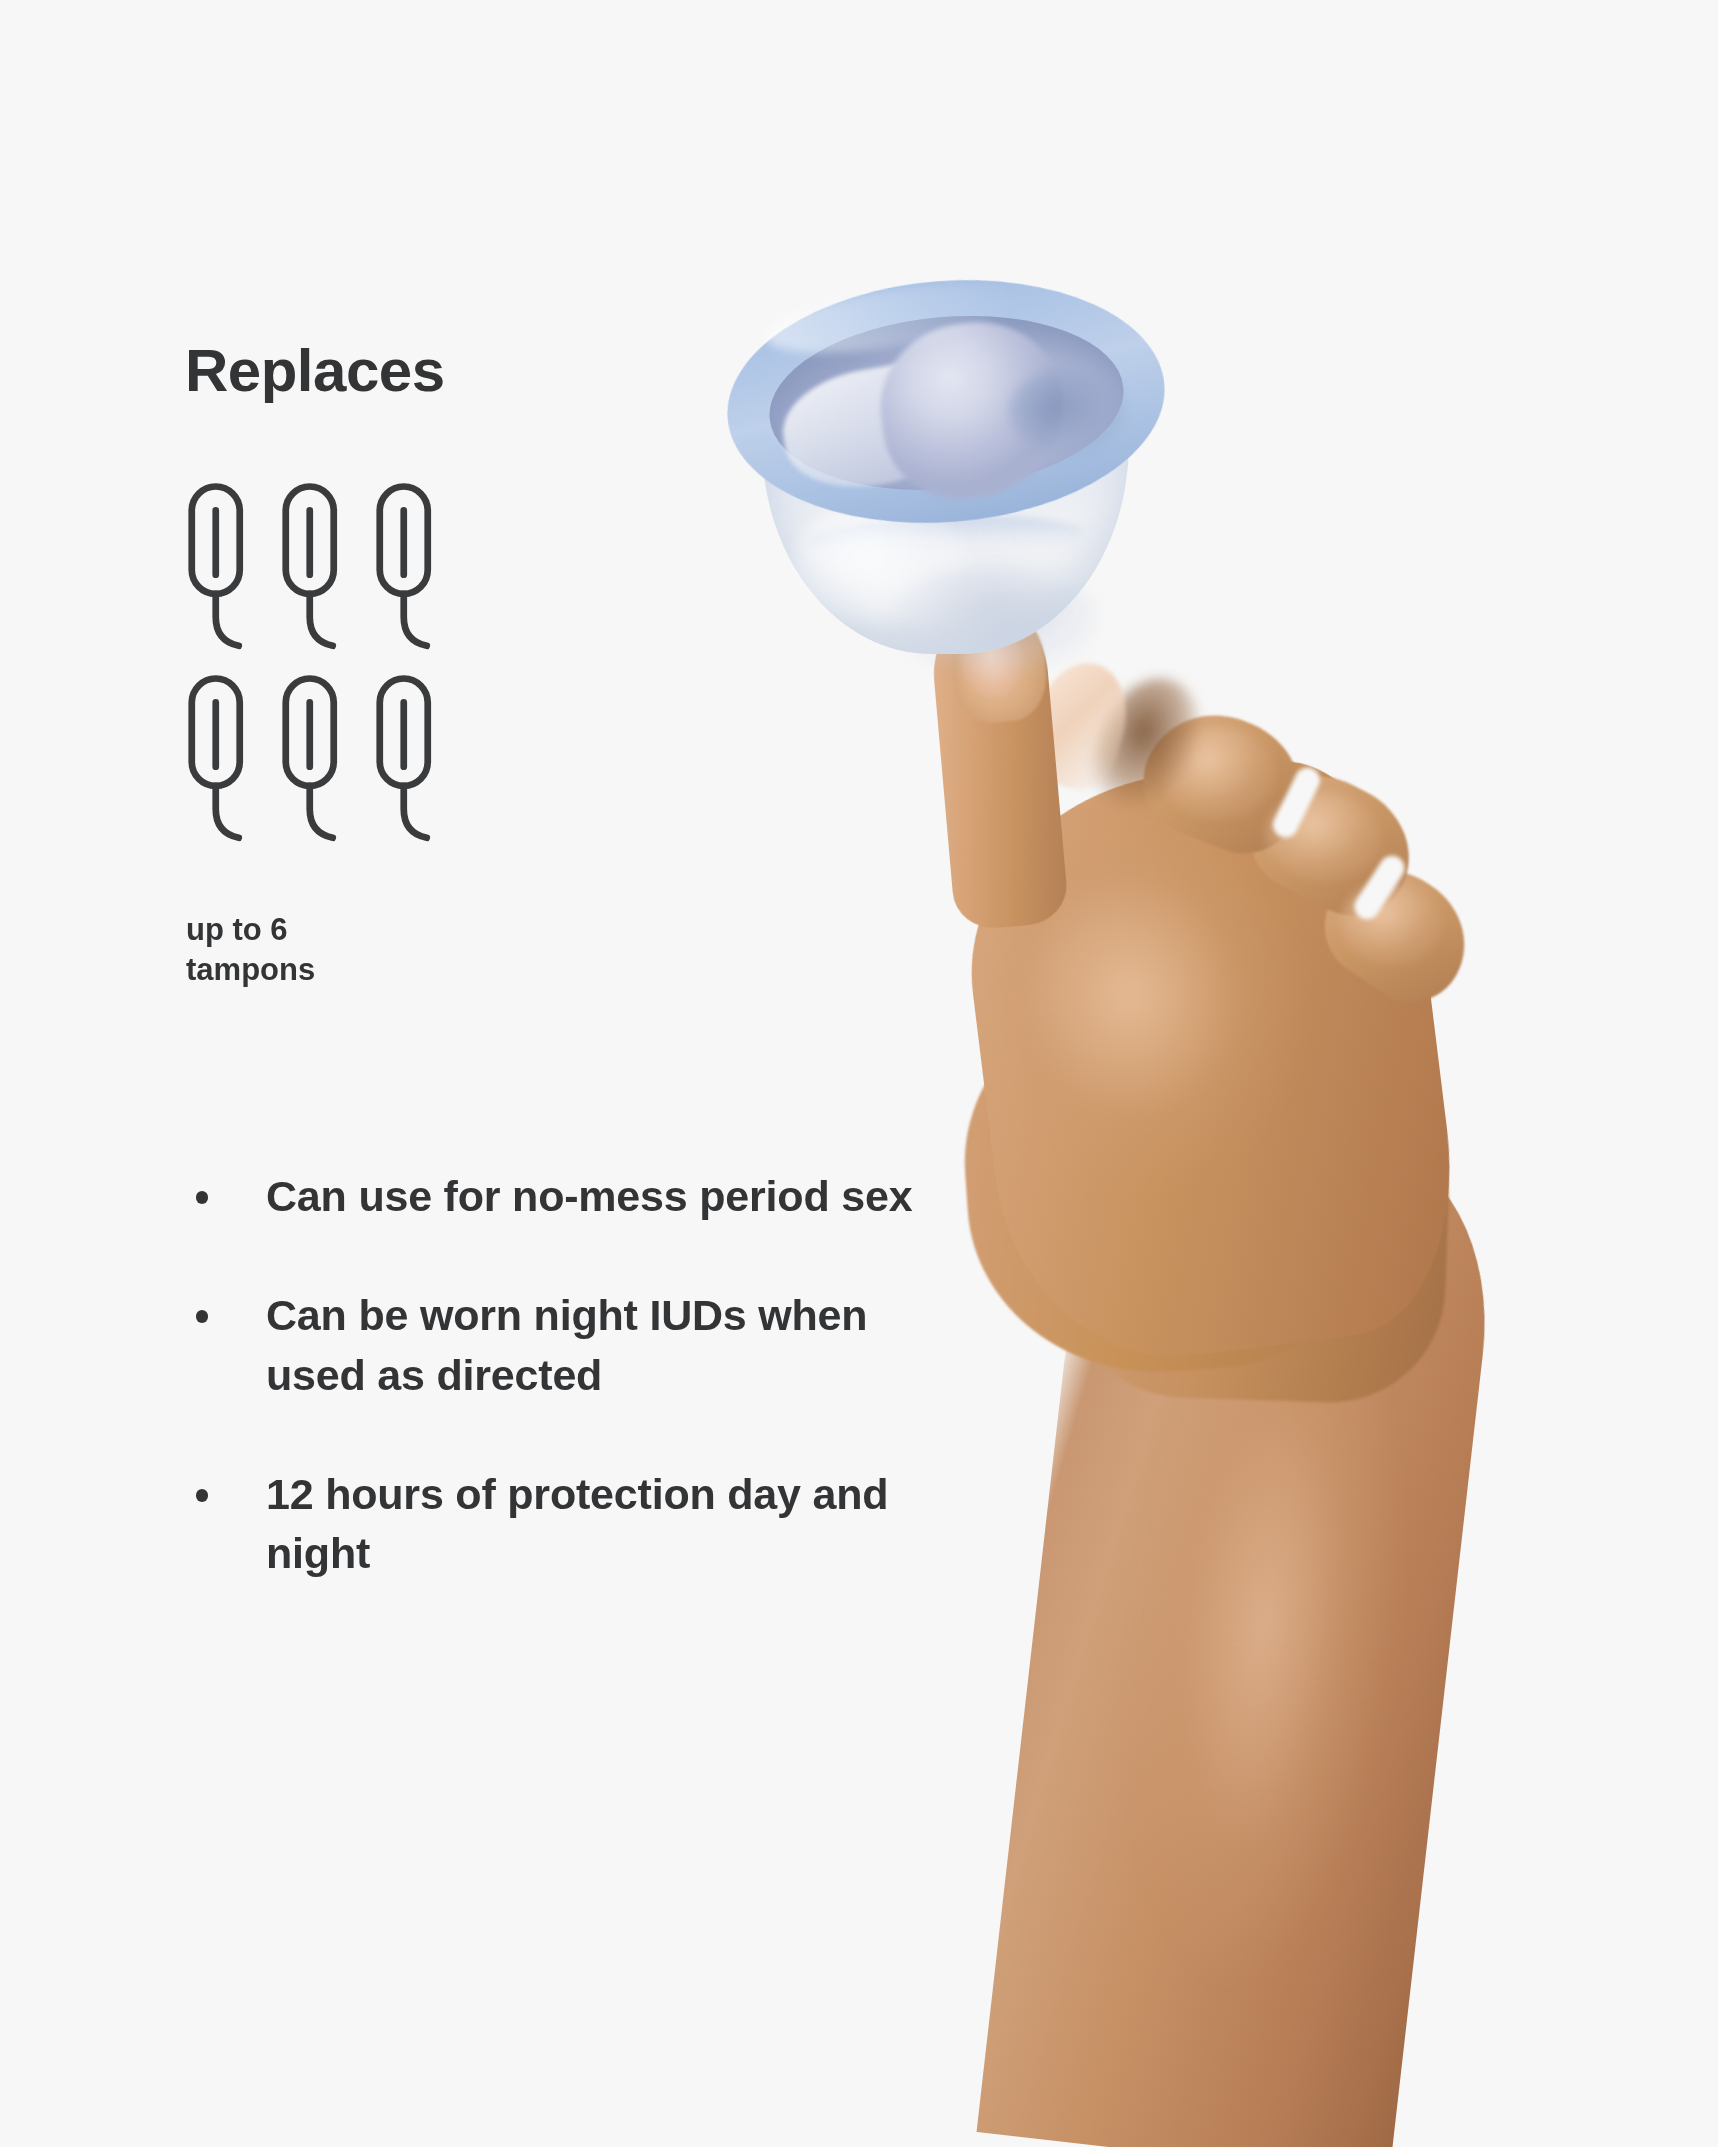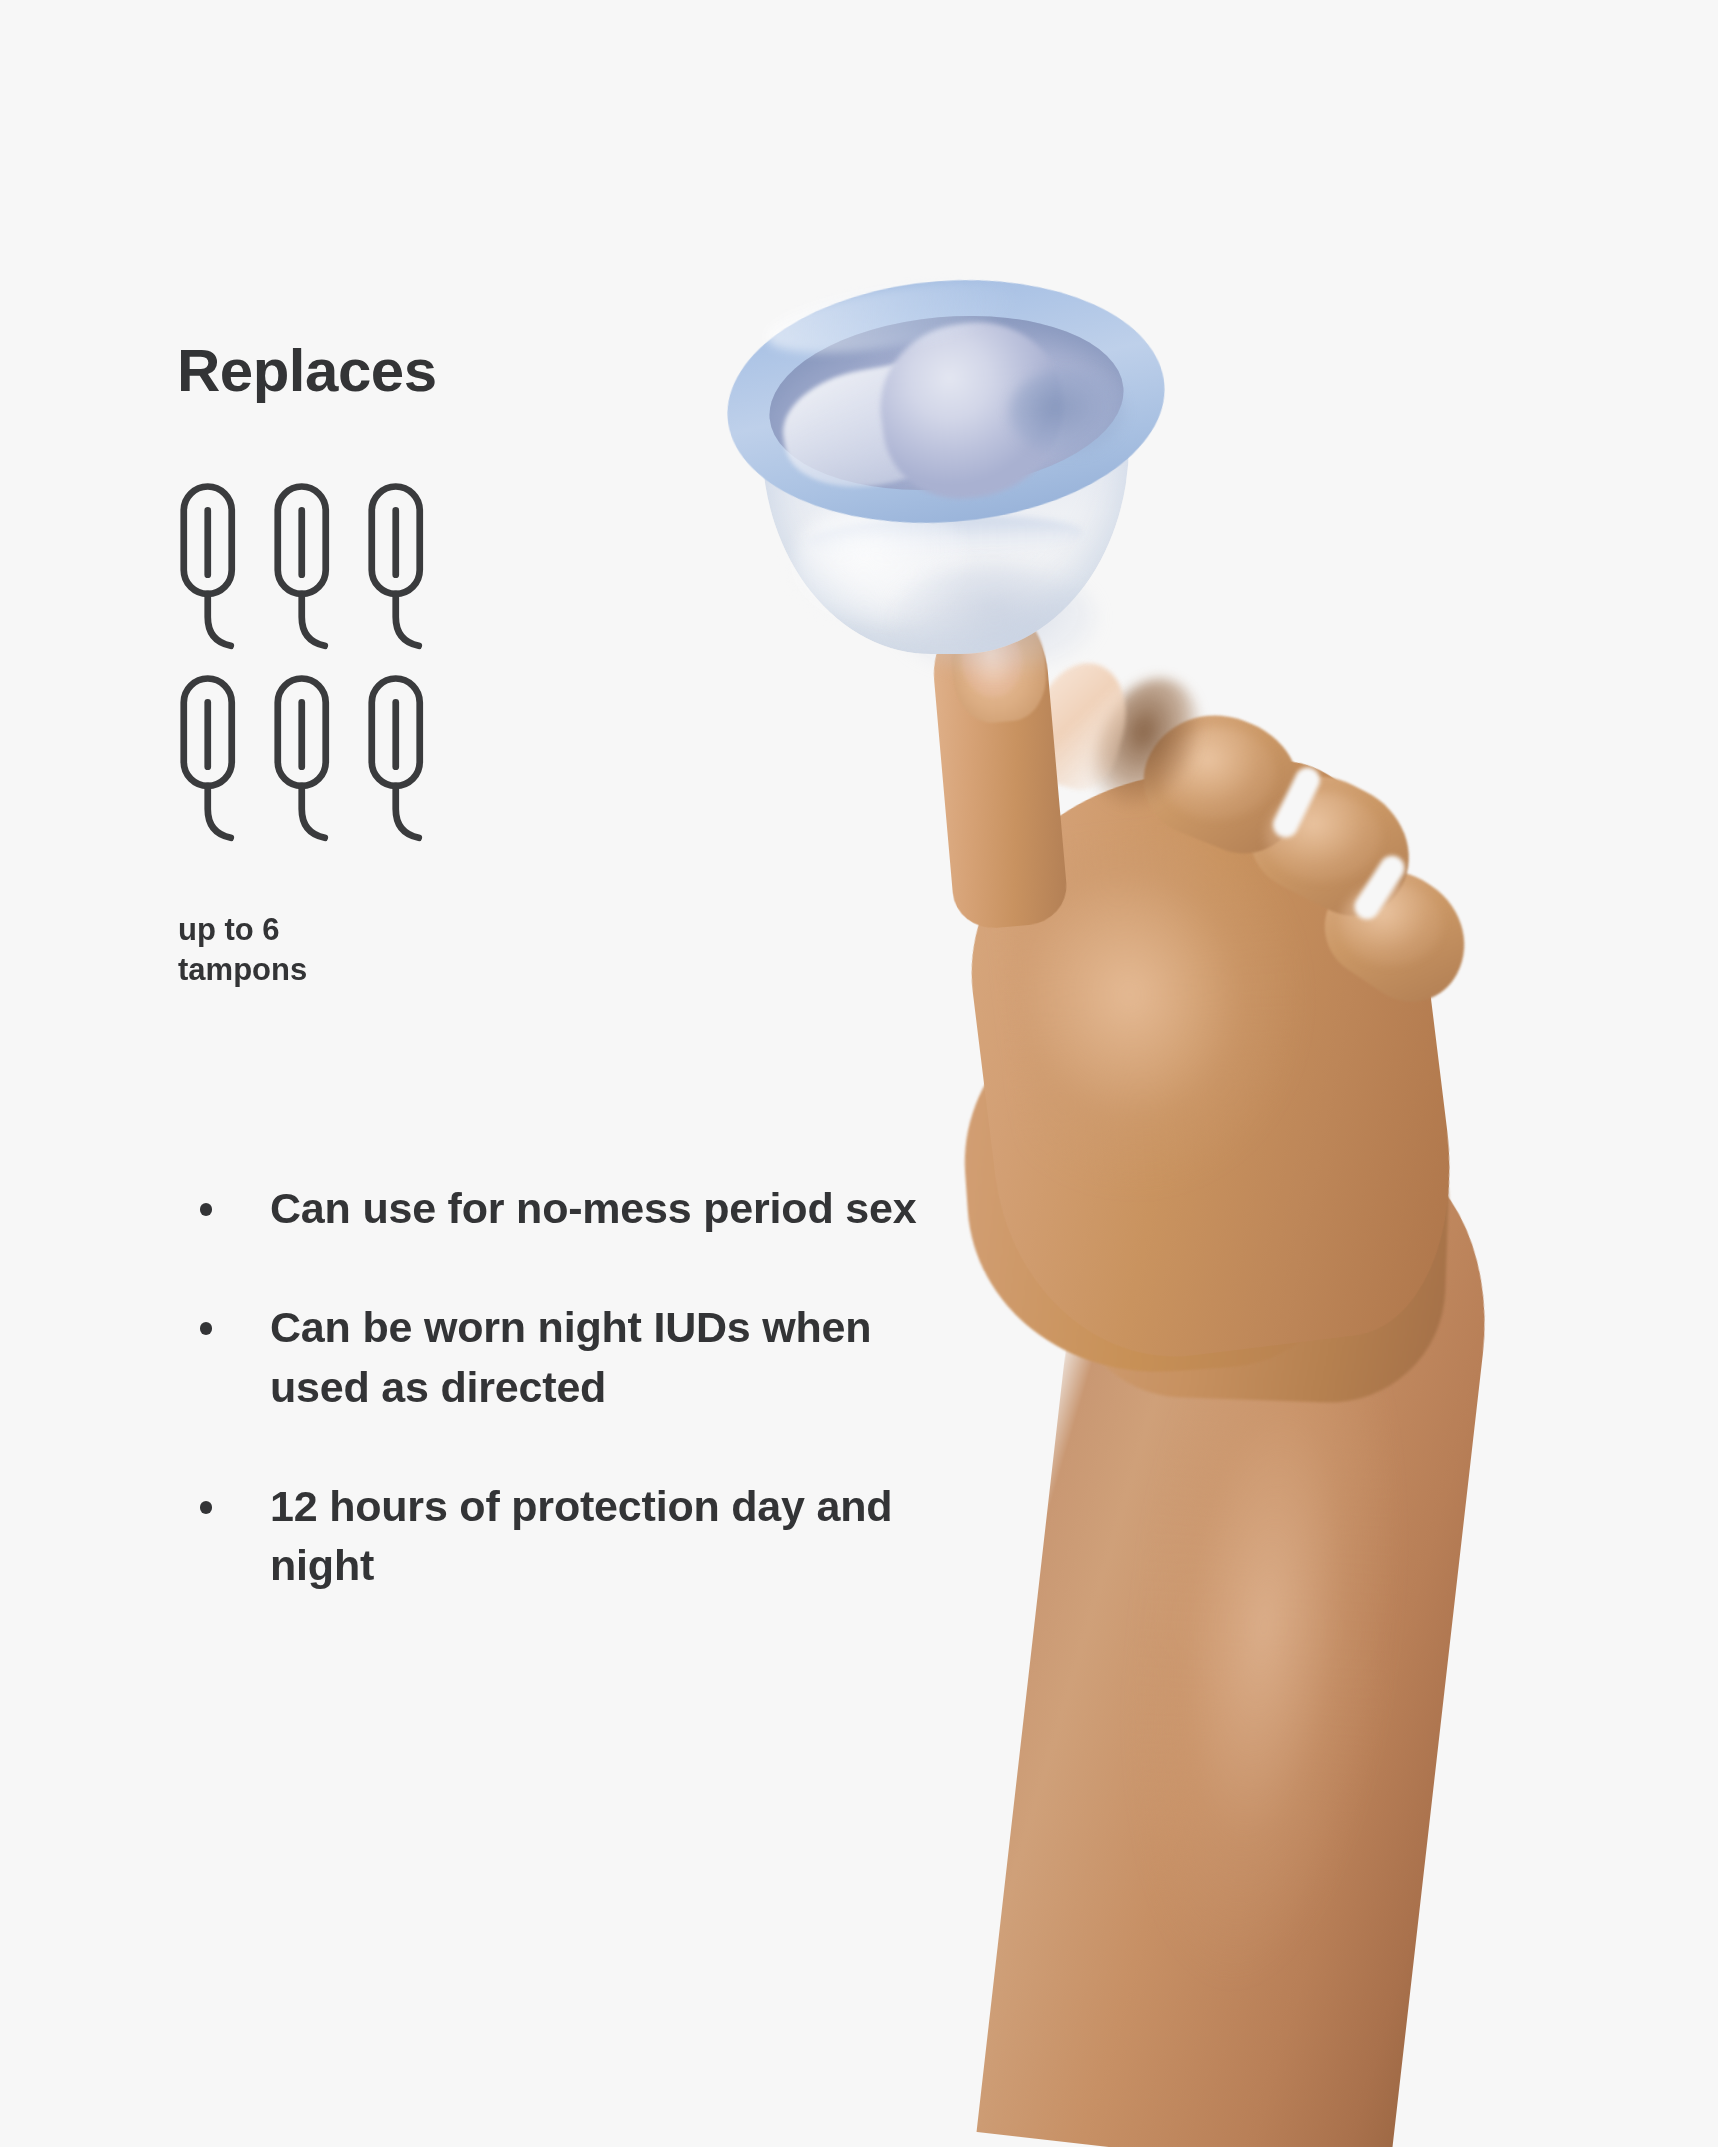--- a/index.html
+++ b/index.html
@@ -19,21 +19,21 @@
     position: relative;
     width: 1719px;
     height: 2147px;
     background: #f7f7f7;
     overflow: hidden;
   }
 
   
   #left-col {
     position: absolute;
-    left: 8px;
+    left: 16px;
     top: 0;
     width: 966px;
     height: 1962px;
   }
 
   #heading {
     position: absolute;
     left: 169px;
     top: 301px;
     font-size: 60px;
@@ -77,21 +77,21 @@
     color: #333436;
   }
 
   
   #benefits-list {
     position: absolute;
     left: 164px;
     top: 1163px;
     width: 792px;
     list-style: none;
-    margin: 16px;
+    margin: 4px;
     padding: 0;
   }
   .benefit-item {
     position: relative;
     padding-left: 82px;
     font-size: 43px;
     font-weight: 700;
     line-height: 1.38;
     color: #333436;
     letter-spacing: -0.2px;

